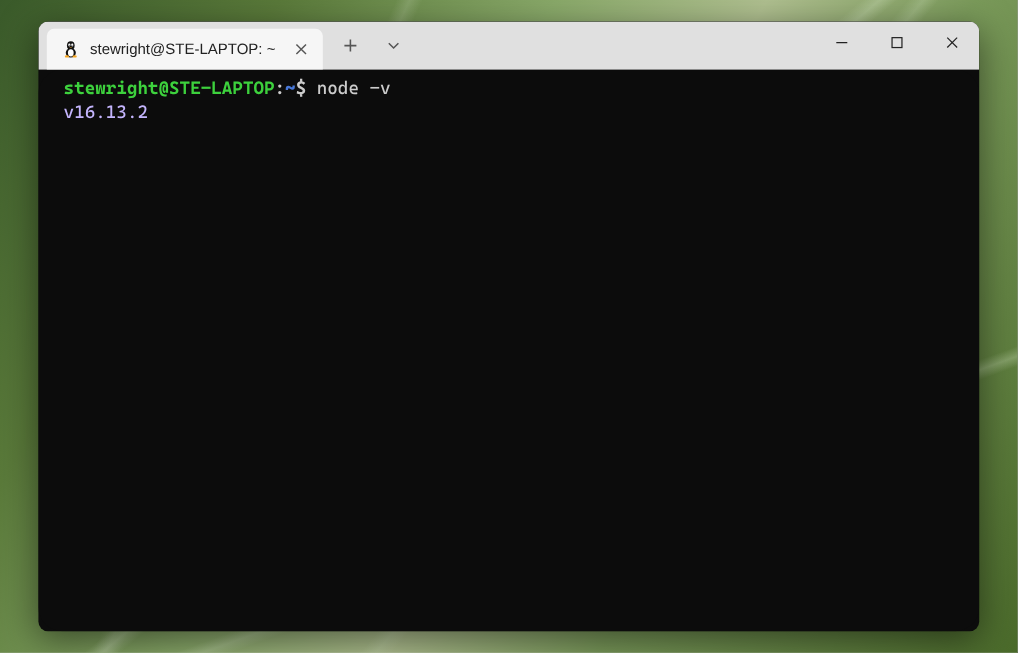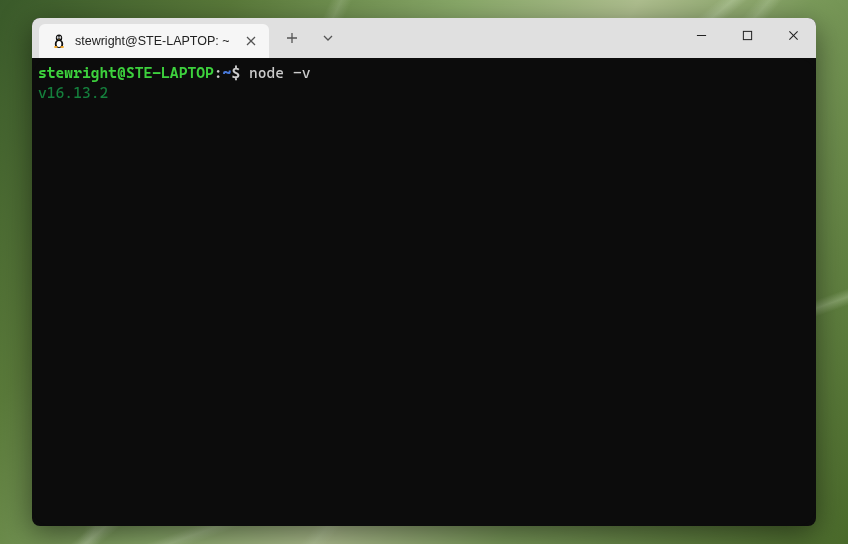--- a/index.html
+++ b/index.html
@@ -113,21 +113,21 @@
       height: 34px;
       display: flex;
       align-items: center;
       justify-content: center;
       color: #222;
       cursor: pointer;
     }
     .terminal-body {
       flex: 1;
       background: #0c0c0c;
-      padding: 6px 6px;
+      padding: 6px 21px;
       font-family: "Cascadia Mono", "Consolas", monospace;
       font-size: 15px;
       line-height: 1.3;
       color: #cccccc;
       border-radius: 20px;
     }
     .line {
       white-space: pre;
     }
     .user-host {
@@ -143,21 +143,21 @@
       font-weight: bold;
     }
     .dollar {
       color: #cccccc;
       font-weight: bold;
     }
     .cmd {
       color: #cccccc;
     }
     .output {
-      color: #15803d;
+      color: #c4b5fd;
     }
     .cursor {
       display: inline-block;
       width: 1.5px;
       height: 17px;
       background: #cccccc;
       vertical-align: text-bottom;
       margin-left: 4px;
       margin-bottom: -1px;
     }

